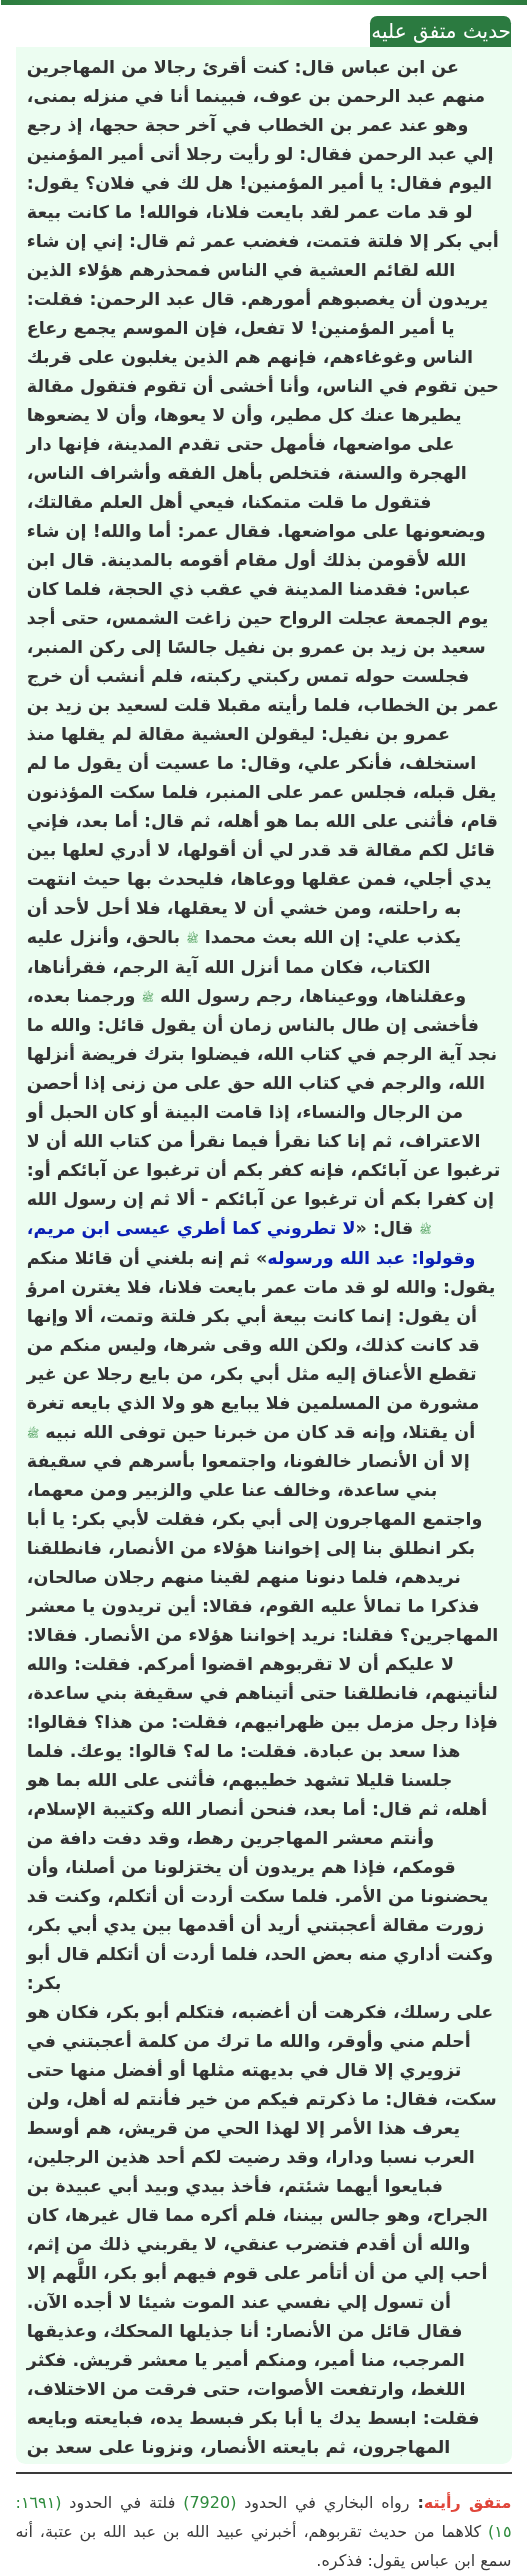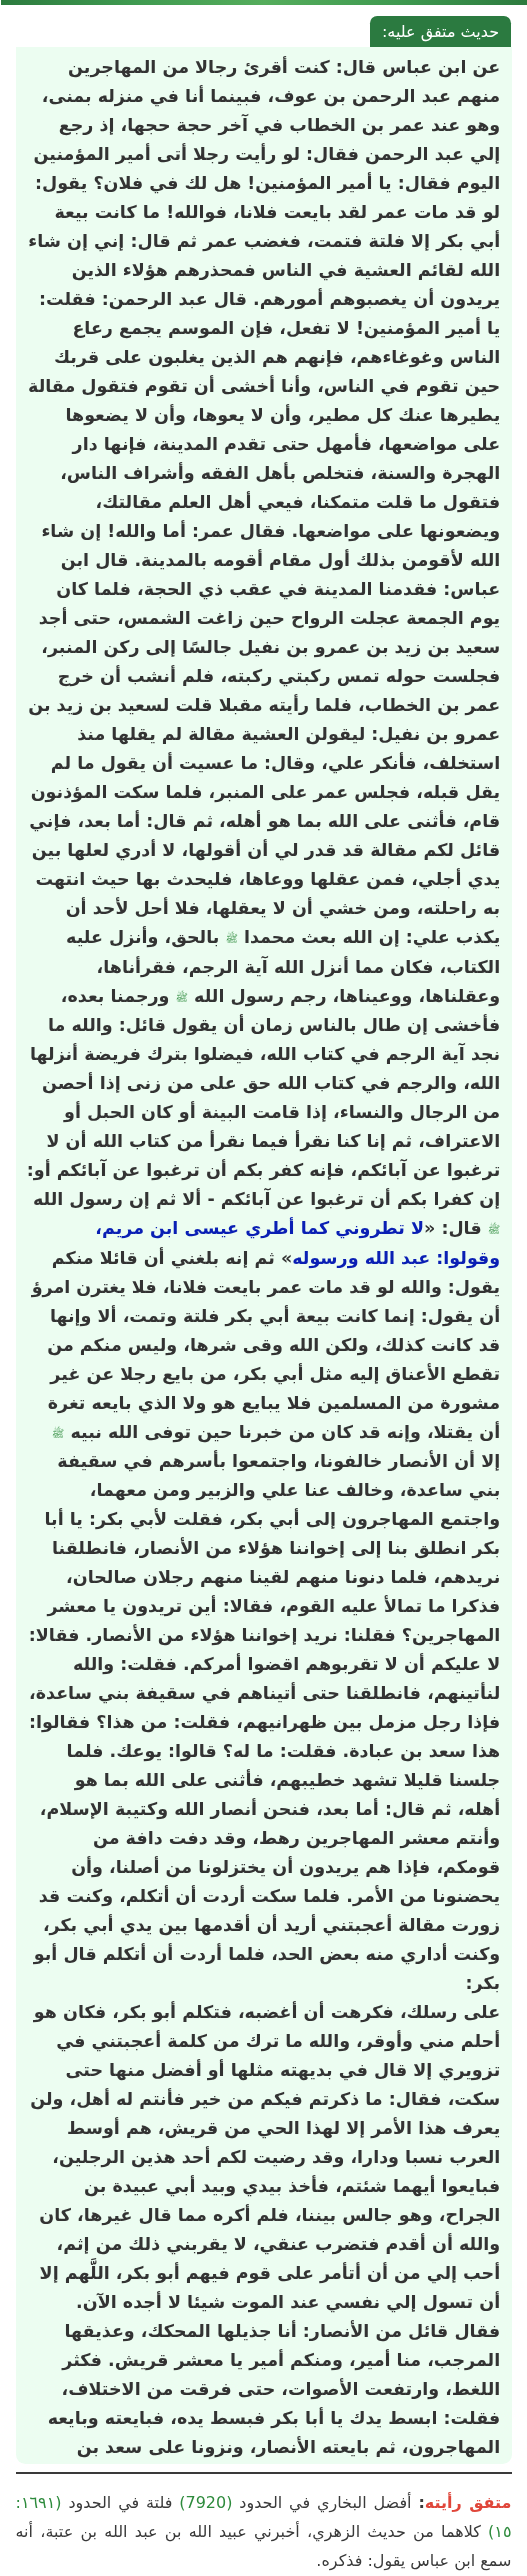--- a/index.html
+++ b/index.html
@@ -1,25 +1,25 @@
 <!DOCTYPE html>
 <html style="font-size:8.2px"><head>
 <meta charset="utf-8">
 <style>
   html, body { margin: 0; padding: 0; background: #ffffff; }
   body { width: 528px; height: 2633px; position: relative; overflow: hidden; font-family: "DejaVu Sans", sans-serif; direction: rtl; }
   .top-band { position: absolute; left: 0; top: 0; width: 528px; height: 5.2px;
     background: linear-gradient(90deg, #2c7a3e 0%, #3f9a50 25%, #55ad5c 50%, #3f9a50 75%, #2c7a3e 100%); }
   .label-box { position: absolute; top: 15.5px; left: 370px; width: 141px; height: 31px;
     background: #2b7a40; border-radius: 7.2px 7.2px 0 0; color: #ffffff;
-    font-size: 16px; line-height: 31px; text-align: center; white-space: nowrap; }
+    font-size: 20px; line-height: 31px; text-align: center; white-space: nowrap; }
   .content-box { position: absolute; top: 47px; left: 15.5px; width: 496px; height: 2417px;
     background: #ecfdf1; border-radius: 0 0 9.3px 9.3px; box-sizing: border-box;
     padding: 6.2px 11.3px 0 11.3px; color: #333333; font-weight: bold;
-    font-size: 17.5px; line-height: 29px; text-align: right; overflow: hidden; }
+    font-size: 17.5px; line-height: 29px; text-align: left; overflow: hidden; }
   .content-box p { margin: 0; }
   .saw { color: #2e8b3d; font-size: 10.3px; font-weight: normal; vertical-align: middle; }
   .quote { color: #0a1fb4; }
   .divider { position: absolute; top: 2472px; left: 15.5px; width: 496px; height: 1.5px; background: #3a3a3a; }
   .footnote { position: absolute; top: 2488px; left: 15.5px; width: 496px; font-size: 16px; line-height: 29px;
     color: #3a3a3a; text-align: justify; text-align-last: right; }
   .footnote .lead { color: #e0463a; font-weight: bold; }
   .footnote .lead-colon { color: #3a3a3a; font-weight: bold; }
   .footnote .ref { color: #2e8b3d; }
 </style>
@@ -30,14 +30,14 @@
 
 <div class="label-box">حديث متفق عليه:</div>
 
 <div class="content-box">
   <p><span>عن ابن عباس قال: كنت أقرئ رجالا من المهاجرين منهم عبد الرحمن بن عوف، فبينما أنا في منزله بمنى، وهو عند عمر بن الخطاب في آخر حجة حجها، إذ رجع إلي عبد الرحمن فقال: لو رأيت رجلا أتى أمير المؤمنين اليوم فقال: يا أمير المؤمنين! هل لك في فلان؟ يقول: لو قد مات عمر لقد بايعت فلانا، فوالله! ما كانت بيعة أبي بكر إلا فلتة فتمت، فغضب عمر ثم قال: إني إن شاء الله لقائم العشية في الناس فمحذرهم هؤلاء الذين يريدون أن يغصبوهم أمورهم. قال عبد الرحمن: فقلت: يا أمير المؤمنين! لا تفعل، فإن الموسم يجمع رعاع الناس وغوغاءهم، فإنهم هم الذين يغلبون على قربك حين تقوم في الناس، وأنا أخشى أن تقوم فتقول مقالة يطيرها عنك كل مطير، وأن لا يعوها، وأن لا يضعوها على مواضعها، فأمهل حتى تقدم المدينة، فإنها دار الهجرة والسنة، فتخلص بأهل الفقه وأشراف الناس، فتقول ما قلت متمكنا، فيعي أهل العلم مقالتك، ويضعونها على مواضعها. فقال عمر: أما والله! إن شاء الله لأقومن بذلك أول مقام أقومه بالمدينة. قال ابن عباس: فقدمنا المدينة في عقب ذي الحجة، فلما كان يوم الجمعة عجلت الرواح حين زاغت الشمس، حتى أجد سعيد بن زيد بن عمرو بن نفيل جالسًا إلى ركن المنبر، فجلست حوله تمس ركبتي ركبته، فلم أنشب أن خرج عمر بن الخطاب، فلما رأيته مقبلا قلت لسعيد بن زيد بن عمرو بن نفيل: ليقولن العشية مقالة لم يقلها منذ استخلف، فأنكر علي، وقال: ما عسيت أن يقول ما لم يقل قبله، فجلس عمر على المنبر، فلما سكت المؤذنون قام، فأثنى على الله بما هو أهله، ثم قال: أما بعد، فإني قائل لكم مقالة قد قدر لي أن أقولها، لا أدري لعلها بين يدي أجلي، فمن عقلها ووعاها، فليحدث بها حيث انتهت به راحلته، ومن خشي أن لا يعقلها، فلا أحل لأحد أن يكذب علي: إن الله بعث محمدا</span> <span class="saw">ﷺ</span> <span>بالحق، وأنزل عليه الكتاب، فكان مما أنزل الله آية الرجم، فقرأناها، وعقلناها، ووعيناها، رجم رسول الله</span> <span class="saw">ﷺ</span> <span>ورجمنا بعده، فأخشى إن طال بالناس زمان أن يقول قائل: والله ما نجد آية الرجم في كتاب الله، فيضلوا بترك فريضة أنزلها الله، والرجم في كتاب الله حق على من زنى إذا أحصن من الرجال والنساء، إذا قامت البينة أو كان الحبل أو الاعتراف، ثم إنا كنا نقرأ فيما نقرأ من كتاب الله أن لا ترغبوا عن آبائكم، فإنه كفر بكم أن ترغبوا عن آبائكم أو: إن كفرا بكم أن ترغبوا عن آبائكم - ألا ثم إن رسول الله</span> <span class="saw">ﷺ</span> <span>قال: «</span><span class="quote">لا تطروني كما أطري عيسى ابن مريم، وقولوا: عبد الله ورسوله</span><span>» ثم إنه بلغني أن قائلا منكم يقول: والله لو قد مات عمر بايعت فلانا، فلا يغترن امرؤ أن يقول: إنما كانت بيعة أبي بكر فلتة وتمت، ألا وإنها قد كانت كذلك، ولكن الله وقى شرها، وليس منكم من تقطع الأعناق إليه مثل أبي بكر، من بايع رجلا عن غير مشورة من المسلمين فلا يبايع هو ولا الذي بايعه تغرة أن يقتلا، وإنه قد كان من خبرنا حين توفى الله نبيه</span> <span class="saw">ﷺ</span> <span>إلا أن الأنصار خالفونا، واجتمعوا بأسرهم في سقيفة بني ساعدة، وخالف عنا علي والزبير ومن معهما، واجتمع المهاجرون إلى أبي بكر، فقلت لأبي بكر: يا أبا بكر انطلق بنا إلى إخواننا هؤلاء من الأنصار، فانطلقنا نريدهم، فلما دنونا منهم لقينا منهم رجلان صالحان، فذكرا ما تمالأ عليه القوم، فقالا: أين تريدون يا معشر المهاجرين؟ فقلنا: نريد إخواننا هؤلاء من الأنصار. فقالا: لا عليكم أن لا تقربوهم اقضوا أمركم. فقلت: والله لنأتينهم، فانطلقنا حتى أتيناهم في سقيفة بني ساعدة، فإذا رجل مزمل بين ظهرانيهم، فقلت: من هذا؟ فقالوا: هذا سعد بن عبادة. فقلت: ما له؟ قالوا: يوعك. فلما جلسنا قليلا تشهد خطيبهم، فأثنى على الله بما هو أهله، ثم قال: أما بعد، فنحن أنصار الله وكتيبة الإسلام، وأنتم معشر المهاجرين رهط، وقد دفت دافة من قومكم، فإذا هم يريدون أن يختزلونا من أصلنا، وأن يحضنونا من الأمر. فلما سكت أردت أن أتكلم، وكنت قد زورت مقالة أعجبتني أريد أن أقدمها بين يدي أبي بكر، وكنت أداري منه بعض الحد، فلما أردت أن أتكلم قال أبو بكر:</span></p>
   <p><span>على رسلك، فكرهت أن أغضبه، فتكلم أبو بكر، فكان هو أحلم مني وأوقر، والله ما ترك من كلمة أعجبتني في تزويري إلا قال في بديهته مثلها أو أفضل منها حتى سكت، فقال: ما ذكرتم فيكم من خير فأنتم له أهل، ولن يعرف هذا الأمر إلا لهذا الحي من قريش، هم أوسط العرب نسبا ودارا، وقد رضيت لكم أحد هذين الرجلين، فبايعوا أيهما شئتم، فأخذ بيدي وبيد أبي عبيدة بن الجراح، وهو جالس بيننا، فلم أكره مما قال غيرها، كان والله أن أقدم فتضرب عنقي، لا يقربني ذلك من إثم، أحب إلي من أن أتأمر على قوم فيهم أبو بكر، اللَّهم إلا أن تسول إلي نفسي عند الموت شيئا لا أجده الآن. فقال قائل من الأنصار: أنا جذيلها المحكك، وعذيقها المرجب، منا أمير، ومنكم أمير يا معشر قريش. فكثر اللغط، وارتفعت الأصوات، حتى فرقت من الاختلاف، فقلت: ابسط يدك يا أبا بكر فبسط يده، فبايعته وبايعه المهاجرون، ثم بايعته الأنصار، ونزونا على سعد بن عبادة، فقال قائل منهم: قتلتم سعد بن عبادة. فقلت: قتل الله سعد بن عبادة. قال عمر: وإنا والله ما وجدنا فيما حضرنا من أمر أقوى من مبايعة أبي بكر، خشينا إن فارقنا القوم ولم تكن بيعة أن يبايعوا رجلا منهم بعدنا، فإما بايعناهم على ما لا نرضى، وإما نخالفهم فيكون فساد، فمن بايع رجلا على غير مشورة من المسلمين، فلا يتابع هو ولا الذي بايعه تغرة أن</span> </p>
 </div>
 
 <div class="divider"></div>
 
-<div class="footnote"><span class="lead">متفق رأيته</span><span class="lead-colon">:</span><span> أفضل البخاري في الحدود </span><span class="ref">(7920)</span><span> فلتة في الحدود </span><span class="ref">(١٦٩١: ١٥)</span><span> كلاهما من حديث الزهري، أخبرني عبيد الله بن عبد الله بن عتبة، أنه سمع ابن عباس يقول: فذكره.</span></div>
+<div class="footnote"><span class="lead">متفق رأيته</span><span class="lead-colon">:</span><span> رواه البخاري في الحدود </span><span class="ref">(7920)</span><span> فلتة في الحدود </span><span class="ref">(١٦٩١: ١٥)</span><span> كلاهما من حديث تقربوهم، أخبرني عبيد الله بن عبد الله بن عتبة، أنه سمع ابن عباس يقول: فذكره.</span></div>
 
 
 </body></html>

